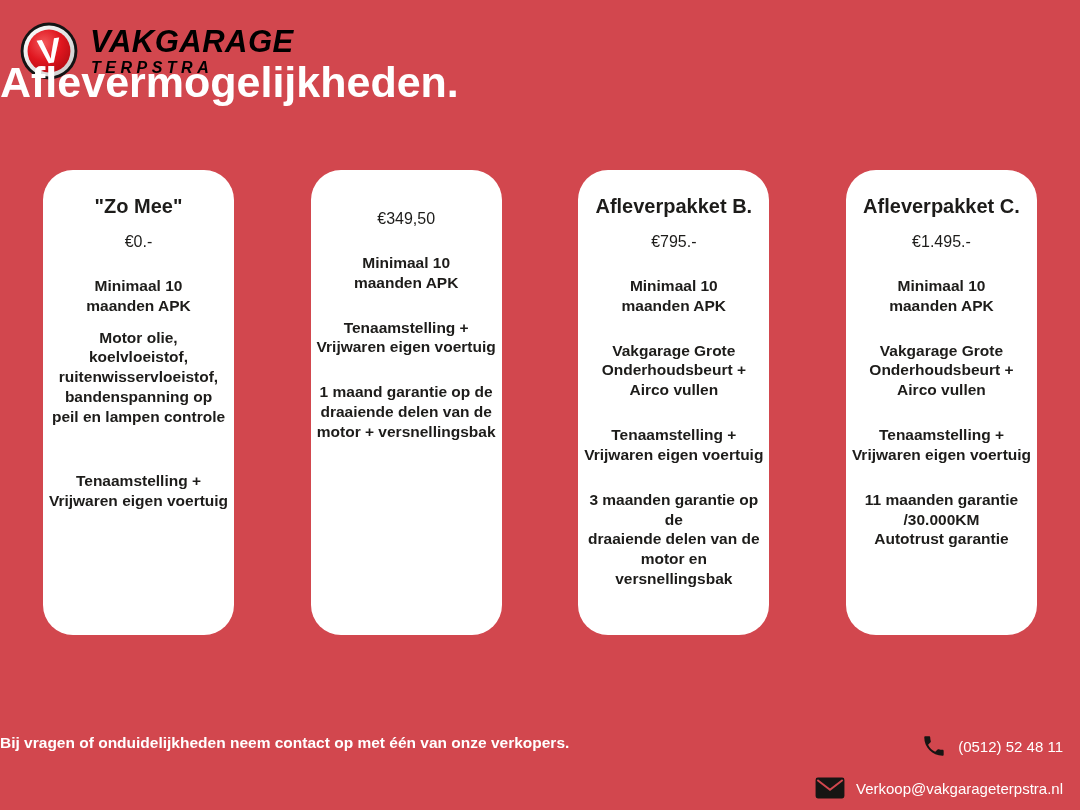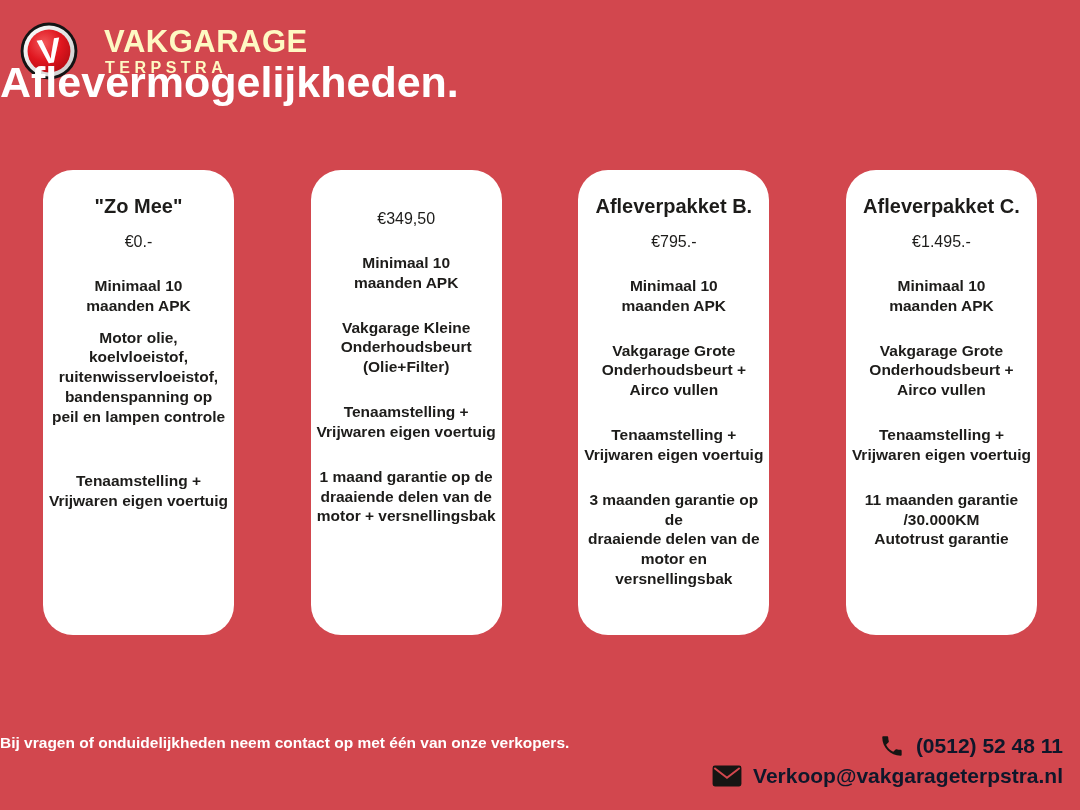--- a/index.html
+++ b/index.html
@@ -10,21 +10,21 @@
     position:relative;
     overflow:hidden;
   }
 
   
   .logo {
     position:absolute; left:20px; top:22px;
     display:flex; align-items:center;
   }
   .logo-badge { width:58px; height:58px; flex:0 0 auto; }
-  .logo-text { margin-left:26px; color:#fef9c3; line-height:1; }
+  .logo-text { margin-left:12px; color:#000000; line-height:1;font-style:italic; }
   .brand-name {
     font-size:31px; font-weight:bold; letter-spacing:0.5px;
   }
   .brand-sub {
     font-size:16px; font-weight:bold; letter-spacing:4.5px; margin-top:3px; margin-left:1px;
   }
   .page-title {
     position:absolute; top:58px; left:0; width:892px;
     text-align:left;
     color:#ffffff; font-size:43px; font-weight:bold;
@@ -55,28 +55,28 @@
   .card-item.wide  { margin-top:44px; }
 
   
   .footer-note {
     position:absolute; top:734px; left:0; width:1080px;
     text-align:left;
     color:#ffffff; font-size:15.5px; font-weight:bold;
   }
   .contact {
     position:absolute; top:731px; right:17px;
-    color:#0f172a; font-weight:bold; font-size:21px;
+    color:#ffffff; font-weight:normal; font-size:15px;
     text-align:right;
   }
   .contact-row {
     display:flex; align-items:center; justify-content:flex-end;
     gap:11px; height:30px;
   }
-  .contact-row + .contact-row { margin-top:0px; }
+  .contact-row + .contact-row { margin-top:12px; }
   .icon { display:inline-flex; }
 </style>
 </head>
 <body>
 
 <div class="logo">
   <span class="icon logo-badge">
     <svg viewBox="0 0 100 100" width="58" height="58">
       <defs>
         <radialGradient id="redGrad" cx="38%" cy="32%" r="75%">
@@ -115,23 +115,20 @@
 bandenspanning op
 peil en lampen controle</div>
     <div class="card-item wide">Tenaamstelling +
 Vrijwaren eigen voertuig</div>
   </div>
 
   <div class="card">
     <div class="card-price">€349,50</div>
     <div class="card-item">Minimaal 10
 maanden APK</div>
-    <div class="card-item">Vakgarage Kleine
-Onderhoudsbeurt
-(Olie+Filter)</div>
     <div class="card-item">Tenaamstelling +
 Vrijwaren eigen voertuig</div>
     <div class="card-item">1 maand garantie op de
 draaiende delen van de
 motor + versnellingsbak</div>
   </div>
 
   <div class="card">
     <div class="card-title">Afleverpakket B.</div>
     <div class="card-price">€795.-</div>

